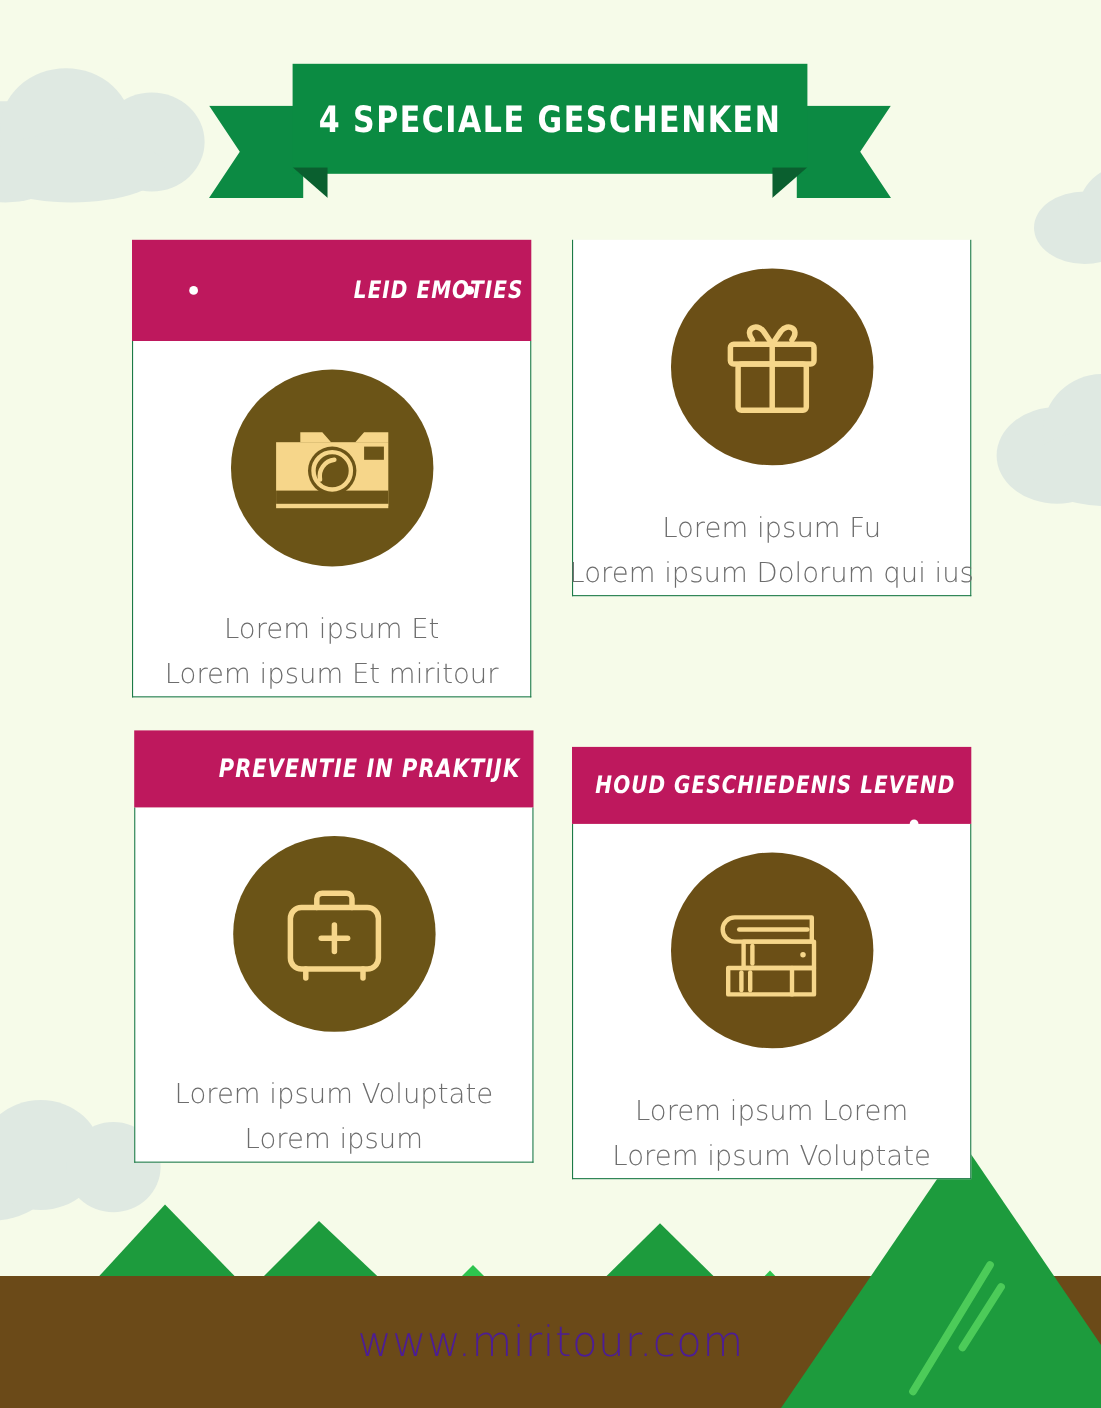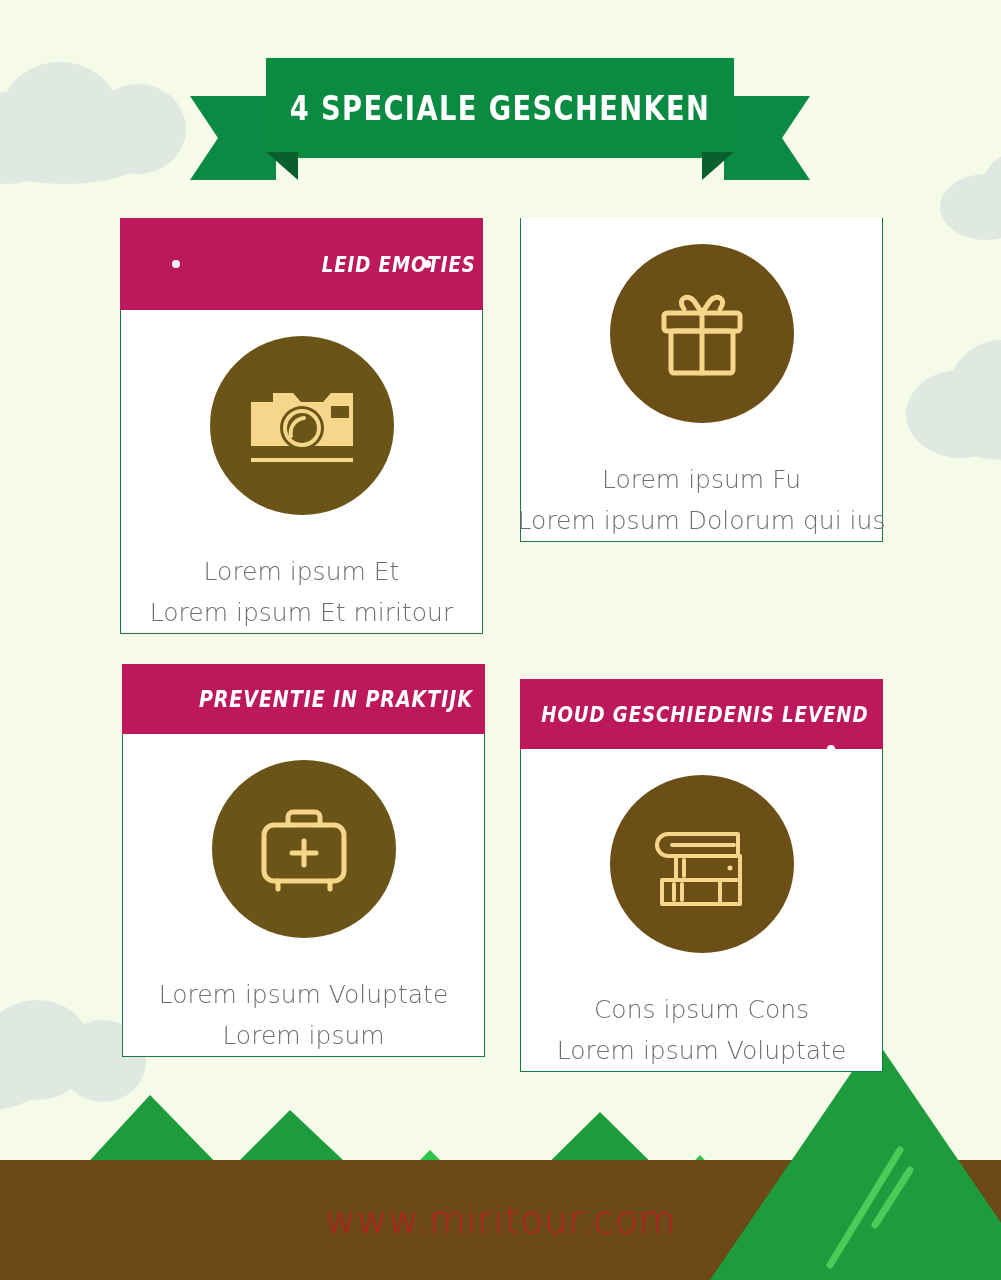--- a/index.html
+++ b/index.html
@@ -68,21 +68,21 @@
     font-family:"DejaVu Sans","Liberation Sans",sans-serif;font-weight:300;
   }
   .caption div{white-space:nowrap;}
 
   
   .footer{
     position:absolute;left:0;bottom:0;width:1001px;height:120px;
     display:flex;align-items:center;justify-content:center;
   }
   .footer .url{
-    color:#b91c1c;font-size:38px;letter-spacing:.5px;font-weight:300;
+    color:#4c1d95;font-size:38px;letter-spacing:.5px;font-weight:300;
     font-family:"DejaVu Sans","Liberation Sans",sans-serif;
   }
 </style>
 </head>
 <body>
 
 <div class="scene">
 
   <div class="cloud-group" style="left:-60px;top:62px;width:250px;height:120px;">
     <div class="lobe" style="left:0;top:30px;width:130px;height:92px;"></div>
@@ -228,21 +228,21 @@
           <rect x="24" y="36" width="64" height="24"></rect>
           <line x1="32" y1="40" x2="32" y2="56"></line>
           <circle cx="78" cy="48" r="2.5" fill="#f6d68a" stroke="none"></circle>
           <rect x="10" y="60" width="78" height="24"></rect>
           <line x1="22" y1="64" x2="22" y2="80"></line>
           <line x1="30" y1="64" x2="30" y2="80"></line>
           <line x1="68" y1="60" x2="68" y2="84"></line>
         </svg>
       </div>
       <div class="caption">
-        <div>Cons ipsum Cons</div>
+        <div>Lorem ipsum Lorem</div>
         <div>Lorem ipsum Voluptate</div>
       </div>
     </div>
   </div>
 
 </div>
 
 <div class="footer">
   <span class="url">www.miritour.com</span>
 </div>

